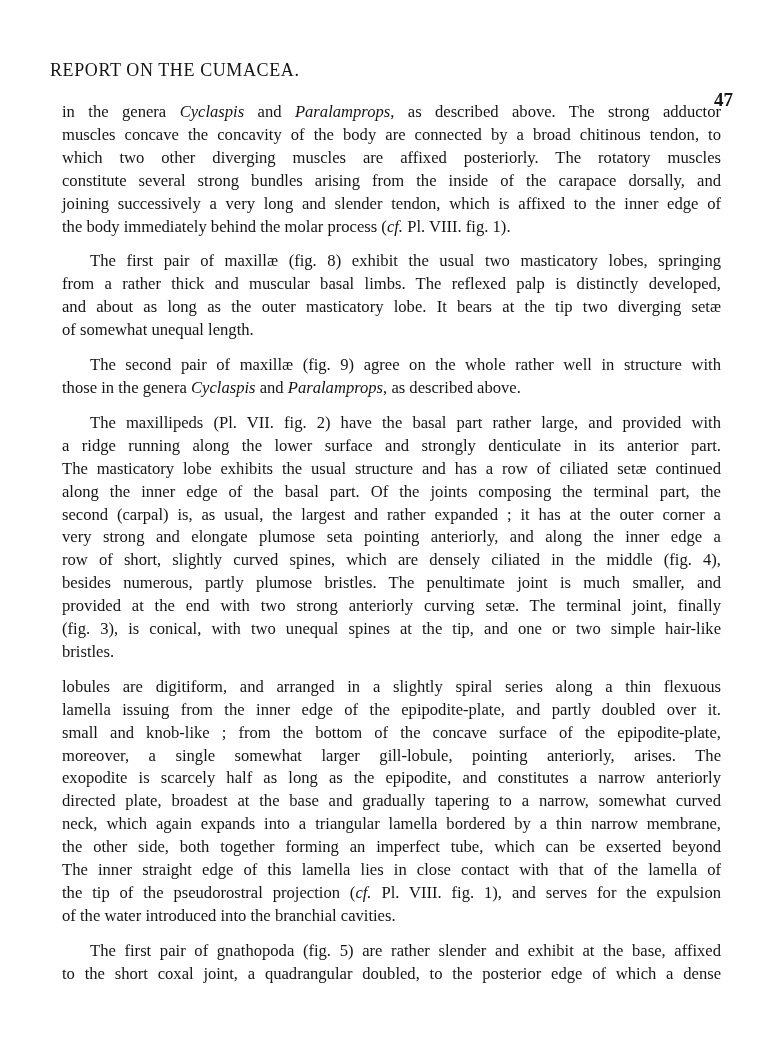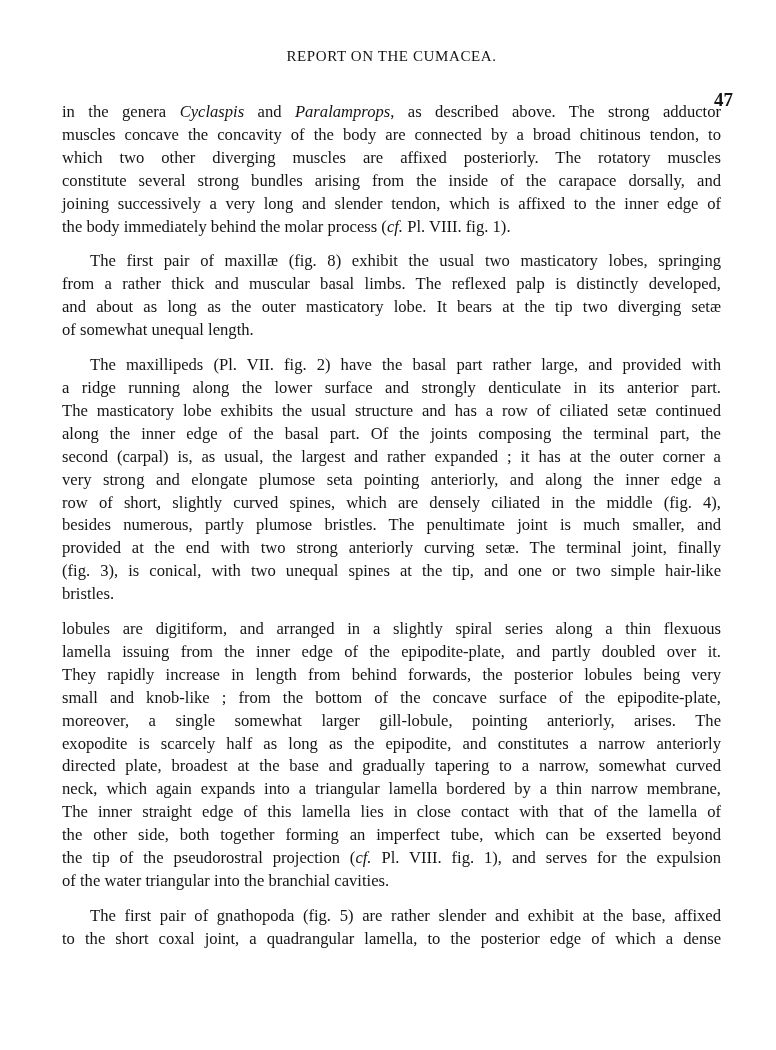--- a/index.html
+++ b/index.html
@@ -1,18 +1,18 @@
 <!DOCTYPE html>
 <html><head>
 <meta charset="utf-8">
 <style>
   html, body { margin: 0; padding: 0; background: #ffffff; }
   body { width: 776px; height: 1050px; position: relative; overflow: hidden; font-family: "DejaVu Serif", "Liberation Serif", serif; color: #141414; }
   .page-header { position: absolute; left: 50px; top: 44px; width: 683px; height: 24px; }
-  .running-title { position: absolute; left: 0; right: 0; text-align: center; font-family: "Liberation Serif", serif; font-size: 15px; letter-spacing: 0.6px; top: 4px; }
+  .running-title { position: absolute; left: 0; right: 0; font-family: "Liberation Serif", serif; font-size: 18px; letter-spacing: 0.6px; top: 16px; }
   .page-number { position: absolute; right: 0; top: 0; font-family: "Liberation Serif", serif; font-weight: bold; font-size: 19px; margin-top: 45px; }
   .body-text { position: absolute; left: 50px; top: 89px; width: 683px; }
   .para { margin: 12px; font-family: Liberation Serif, serif; font-size: 16.6px; line-height: 22.9px; text-align: justify; }
   .para .ln { display: block; text-align: justify; text-align-last: justify; white-space: nowrap; }
   .para .ln.last { text-align-last: left; }
   .para .ln.indent { padding-left: 28px; }
   i { font-style: italic; }
 </style>
 </head>
 <body>
@@ -31,43 +31,46 @@
       <span class="ln">joining successively a very long and slender tendon, which is affixed to the inner edge of</span>
       <span class="ln last">the body immediately behind the molar process (<i>cf.</i> Pl. VIII. fig. 1).</span>
     </p>
   <p class="para">
       <span class="ln indent">The first pair of maxillæ (fig. 8) exhibit the usual two masticatory lobes, springing</span>
       <span class="ln">from a rather thick and muscular basal limbs.  The reflexed palp is distinctly developed,</span>
       <span class="ln">and about as long as the outer masticatory lobe.  It bears at the tip two diverging setæ</span>
       <span class="ln last">of somewhat unequal length.</span>
     </p>
   <p class="para">
+      <span class="ln indent">The second pair of maxillæ (fig. 9) agree on the whole rather well in structure with</span>
+      <span class="ln last">those in the genera <i>Cyclaspis</i> and <i>Paralamprops</i>, as described above.</span>
+    </p>
+  <p class="para">
       <span class="ln indent">The maxillipeds (Pl. VII. fig. 2) have the basal part rather large, and provided with</span>
       <span class="ln">a ridge running along the lower surface and strongly denticulate in its anterior part.</span>
       <span class="ln">The masticatory lobe exhibits the usual structure and has a row of ciliated setæ continued</span>
       <span class="ln">along the inner edge of the basal part.  Of the joints composing the terminal part, the</span>
       <span class="ln">second (carpal) is, as usual, the largest and rather expanded ; it has at the outer corner a</span>
       <span class="ln">very strong and elongate plumose seta pointing anteriorly, and along the inner edge a</span>
       <span class="ln">row of short, slightly curved spines, which are densely ciliated in the middle (fig. 4),</span>
       <span class="ln">besides numerous, partly plumose bristles.  The penultimate joint is much smaller, and</span>
       <span class="ln">provided at the end with two strong anteriorly curving setæ.  The terminal joint, finally</span>
       <span class="ln">(fig. 3), is conical, with two unequal spines at the tip, and one or two simple hair-like</span>
       <span class="ln last">bristles.</span>
     </p>
   <p class="para">
       <span class="ln">lobules are digitiform, and arranged in a slightly spiral series along a thin flexuous</span>
       <span class="ln">lamella issuing from the inner edge of the epipodite-plate, and partly doubled over it.</span>
-      <span class="ln">They rapidly increase in length from behind forwards, the posterior lobules being very</span>
       <span class="ln">small and knob-like ;  from the bottom of the concave surface of the epipodite-plate,</span>
       <span class="ln">moreover, a single somewhat larger gill-lobule, pointing anteriorly, arises.  The</span>
       <span class="ln">exopodite is scarcely half as long as the epipodite, and constitutes a narrow anteriorly</span>
       <span class="ln">directed plate, broadest at the base and gradually tapering to a narrow, somewhat curved</span>
       <span class="ln">neck, which again expands into a triangular lamella bordered by a thin narrow membrane,</span>
+      <span class="ln">the other side, both together forming an imperfect tube, which can be exserted beyond</span>
       <span class="ln">The inner straight edge of this lamella lies in close contact with that of the lamella of</span>
-      <span class="ln">the other side, both together forming an imperfect tube, which can be exserted beyond</span>
       <span class="ln">the tip of the pseudorostral projection (<i>cf.</i> Pl. VIII. fig. 1), and serves for the expulsion</span>
-      <span class="ln last">of the water triangular into the branchial cavities.</span>
+      <span class="ln last">of the water introduced into the branchial cavities.</span>
     </p>
   <p class="para">
       <span class="ln indent">The first pair of gnathopoda (fig. 5) are rather slender and exhibit at the base, affixed</span>
-      <span class="ln">to the short coxal joint, a quadrangular lamella, to the posterior edge of which a dense</span>
+      <span class="ln">to the short coxal joint, a quadrangular doubled, to the posterior edge of which a dense</span>
     </p>
 </div>
 
 </body></html>

